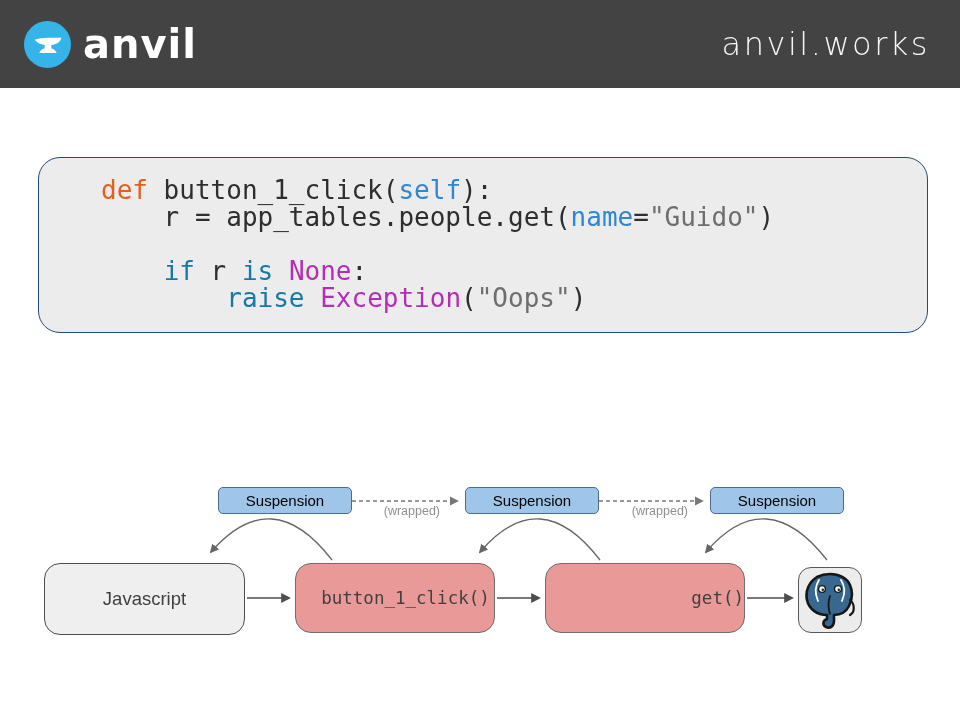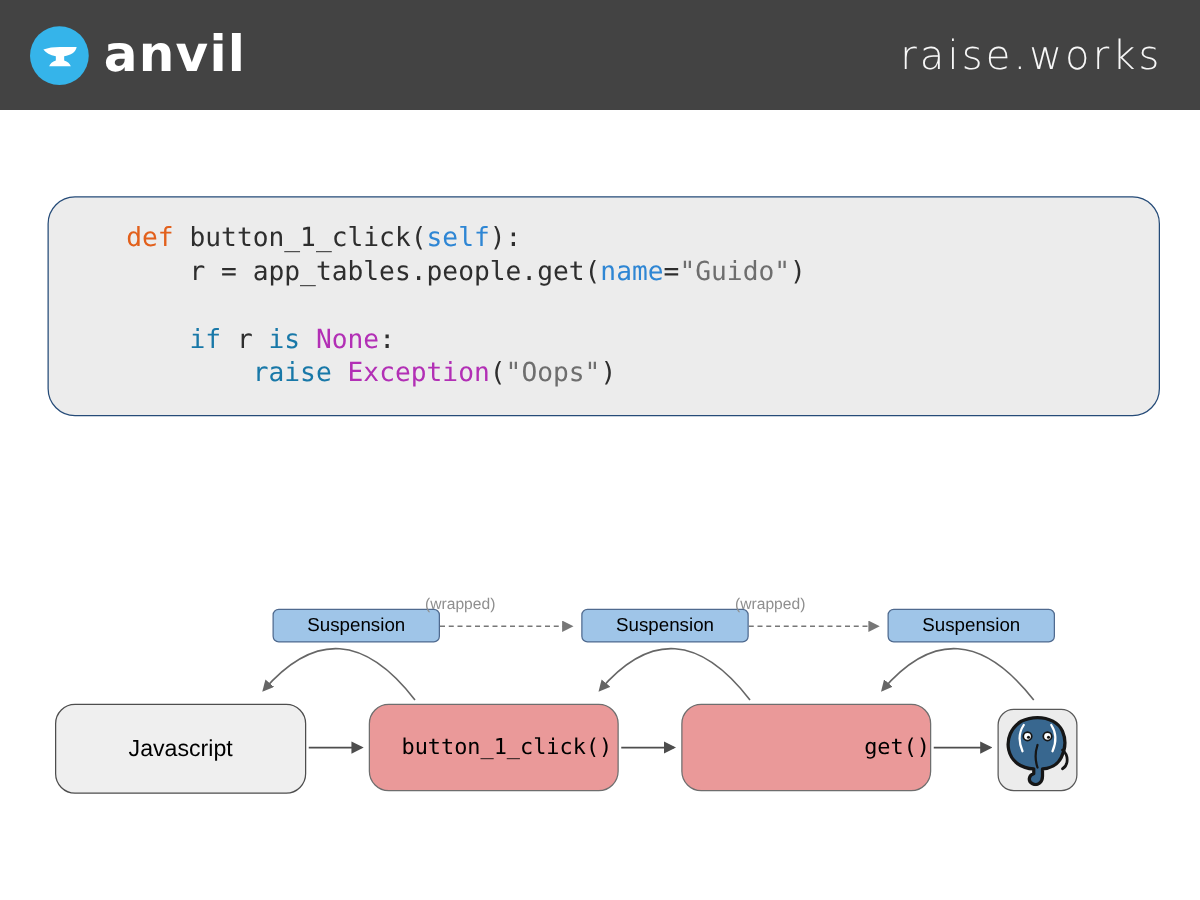--- a/index.html
+++ b/index.html
@@ -14,45 +14,45 @@
   .brand-text{margin-left:12px;color:#fff;font-family:"DejaVu Sans",sans-serif;
               font-size:40px;font-weight:600;letter-spacing:1px;line-height:47px;}
   .works{position:absolute;right:30px;top:0;height:88px;display:flex;align-items:center;
          color:#f7f7f7;font-family:"DejaVu Sans",sans-serif;font-size:32px;
          font-weight:300;letter-spacing:2.5px;}
 
   
   .codebox{position:absolute;left:38px;top:157px;width:890px;height:176px;box-sizing:border-box;
            background:var(--code-bg,#ececec);border:1.6px solid var(--code-border,#254b78);
            border-radius:22px;padding:19px 10px 0 62px;
-           font-family:"DejaVu Sans Mono",monospace;font-size:21px;line-height:27px;
+           font-family:"DejaVu Sans Mono",monospace;font-size:26px;line-height:27px;
            white-space:pre;color:var(--tk-plain,#2e2e2e);}
   .code-line{min-height:27px;}
   .tk-plain{color:var(--tk-plain,#2e2e2e);}
   .tk-kw{color:var(--tk-kw,#e2601c);}
   .tk-flow{color:var(--tk-flow,#1878a8);}
   .tk-param{color:var(--tk-param,#2e86d4);}
   .tk-type{color:var(--tk-type,#b22fb5);}
   .tk-str{color:var(--tk-str,#6e6e6e);}
 
   
   .wires{position:absolute;left:0;top:0;width:960px;height:720px;pointer-events:none;}
 
   .susp{position:absolute;top:487px;width:134px;height:27px;box-sizing:border-box;
         background:var(--suspension-fill,#9fc5e8);border:1.4px solid var(--suspension-border,#4f6a8f);
         border-radius:5px;display:flex;align-items:center;justify-content:center;
         font-size:15px;color:#000;}
   .susp1{left:218px;} .susp2{left:465px;} .susp3{left:710px;}
 
-  .wrapped{position:absolute;top:476px;width:100px;text-align:left;
+  .wrapped{position:absolute;top:504px;width:100px;text-align:right;
            font-size:12.5px;color:#8f8f8f;}
   .wrapped1{left:340px;} .wrapped2{left:588px;}
 
   .node{position:absolute;top:563px;box-sizing:border-box;border-radius:16px;
-        display:flex;align-items:center;justify-content:center;color:#000000;}
+        display:flex;align-items:center;justify-content:center;color:#404040;}
   .node-js{left:44px;width:201px;height:72px;background:var(--js-fill,#efefef);
            border:1.5px solid #4d4d4d;font-size:18.5px;}
   .node-call{width:200px;height:70px;background:var(--call-fill,#ea9999);
              border:1.5px solid #6e6e6e;font-family:"DejaVu Sans Mono",monospace;font-size:17.5px;padding-left:21px;}
   .node-btn{left:295px;} .node-get{left:545px;justify-content:flex-end;}
 
   .pg-tile{position:absolute;left:798px;top:567px;width:64px;height:66px;box-sizing:border-box;
            background:#ececec;border:1.5px solid #595959;border-radius:13px;
            display:flex;align-items:center;justify-content:center;}
 </style>
@@ -63,21 +63,21 @@
 
   <div class="header">
     <div class="brand">
       <span class="logo-circle">
         <svg width="32" height="32" viewBox="0 0 48 48" aria-hidden="true">
           <path fill="#ffffff" d="M4,16 C10,14 16,13 24,13 L44,13 C43,19 37,23 29,24 L29,29 C33,30 36,33 37,36 L11,36 C12,33 15,30 19,29 L19,24 C12,23 7,20 4,16 Z"></path>
         </svg>
       </span>
       <span class="brand-text">anvil</span>
     </div>
-    <div class="works">raise.works</div>
+    <div class="works">anvil.works</div>
   </div>
 
   <div class="codebox" id="code-block"><div class="code-line"><span class="tk-kw">def</span><span class="tk-plain"> button_1_click(</span><span class="tk-param">self</span><span class="tk-plain">):</span></div><div class="code-line"><span class="tk-plain">    r = app_tables.people.get(</span><span class="tk-param">name</span><span class="tk-plain">=</span><span class="tk-str">"Guido"</span><span class="tk-plain">)</span></div><div class="code-line"></div><div class="code-line"><span class="tk-plain">    </span><span class="tk-flow">if</span><span class="tk-plain"> r </span><span class="tk-flow">is</span><span class="tk-plain"> </span><span class="tk-type">None</span><span class="tk-plain">:</span></div><div class="code-line"><span class="tk-plain">        </span><span class="tk-flow">raise</span><span class="tk-plain"> </span><span class="tk-type">Exception</span><span class="tk-plain">(</span><span class="tk-str">"Oops"</span><span class="tk-plain">)</span></div></div>
 
   <svg class="wires" viewBox="0 0 960 720">
     <defs>
       <marker id="m-dash" viewBox="0 0 10 10" refX="8" refY="5" markerWidth="7" markerHeight="7" orient="auto">
         <path d="M0,0 L10,5 L0,10 Z" fill="#777"></path>
       </marker>
       <marker id="m-solid" viewBox="0 0 10 10" refX="8" refY="5" markerWidth="7" markerHeight="7" orient="auto">

